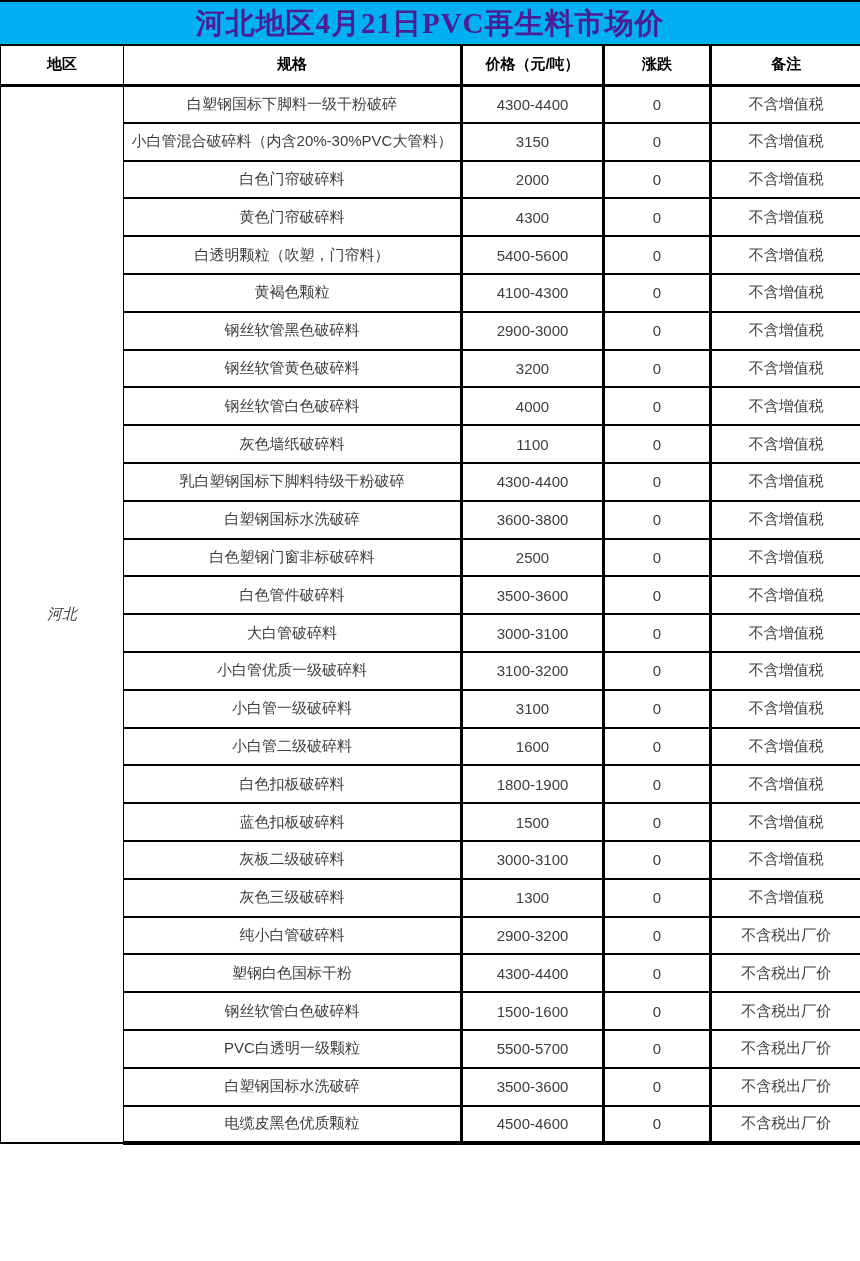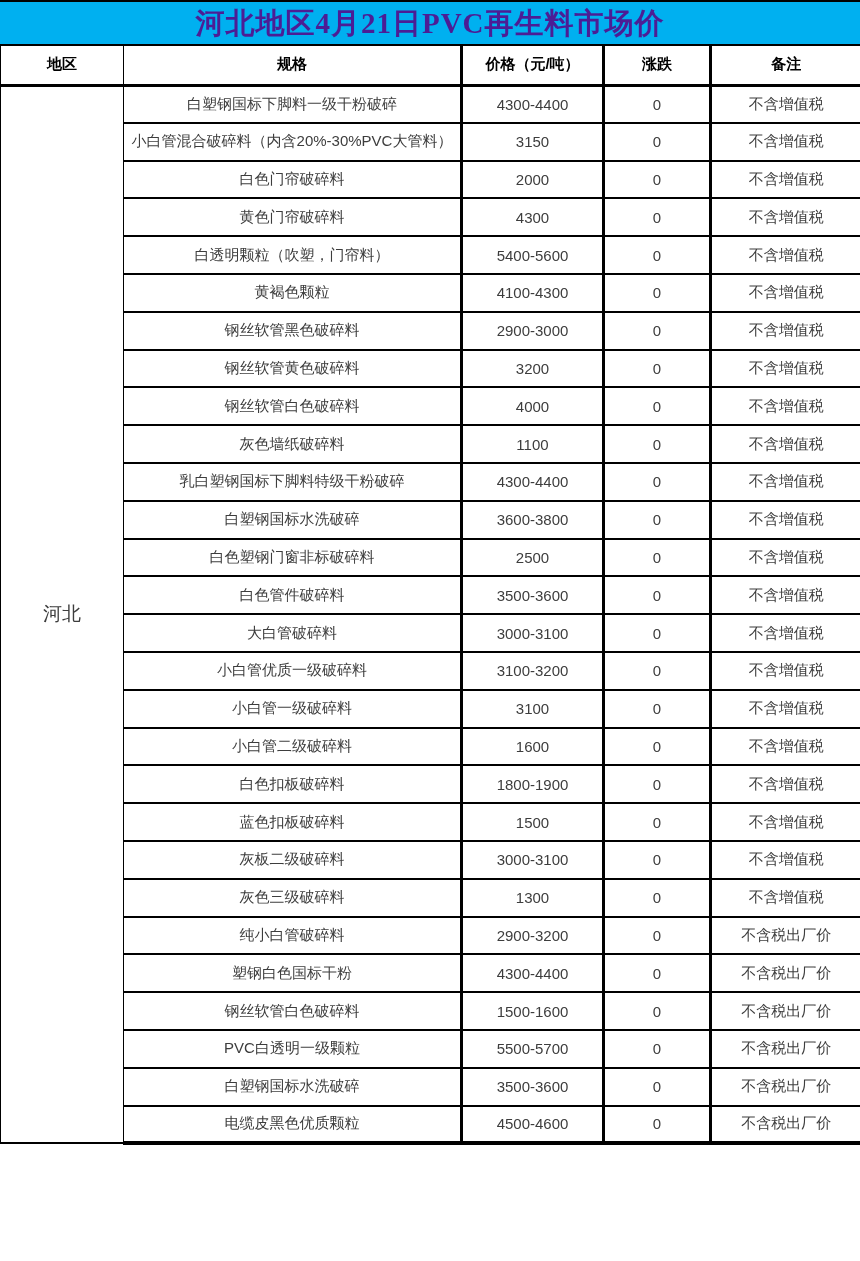--- a/index.html
+++ b/index.html
@@ -62,22 +62,23 @@
     font-size: 15px;
     font-weight: normal;
     color: #3d3d3d;
   }
   
   .b-left-thin  { border-left: 1px solid #000; }
   .b-left-thick { border-left: 3px solid #000; }
   .b-right-none { border-right: 0; }
   td.region-cell {
     color: #3d3d3d;
-    font-size: 19px;
+    font-size: 15px;
     vertical-align: middle;
+    font-style: italic;
   }
   tbody tr:last-child td { border-bottom-width: 4px; margin-top: 16px; }
 </style>
 </head>
 <body>
 
 <div class="page">
 
   <div class="title-bar">
     <span class="title-text">河北地区4月21日PVC再生料市场价</span>

